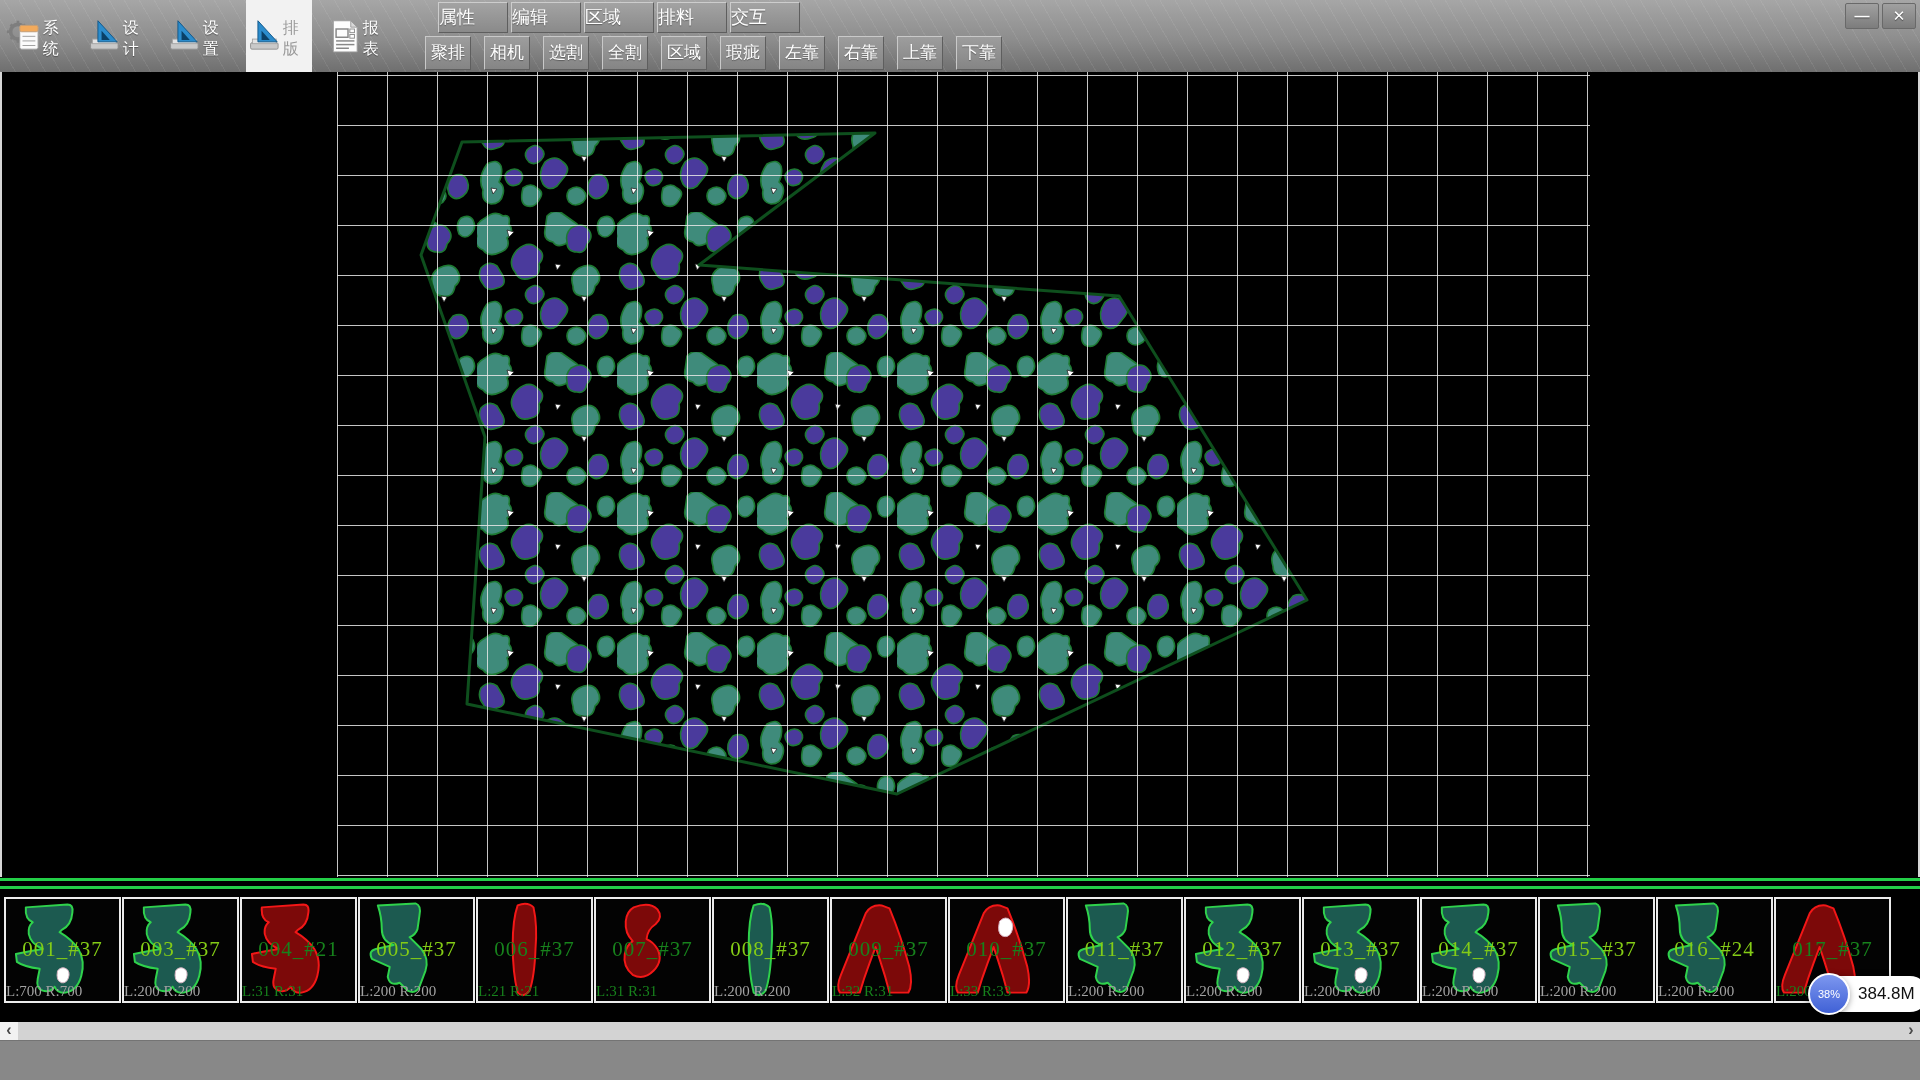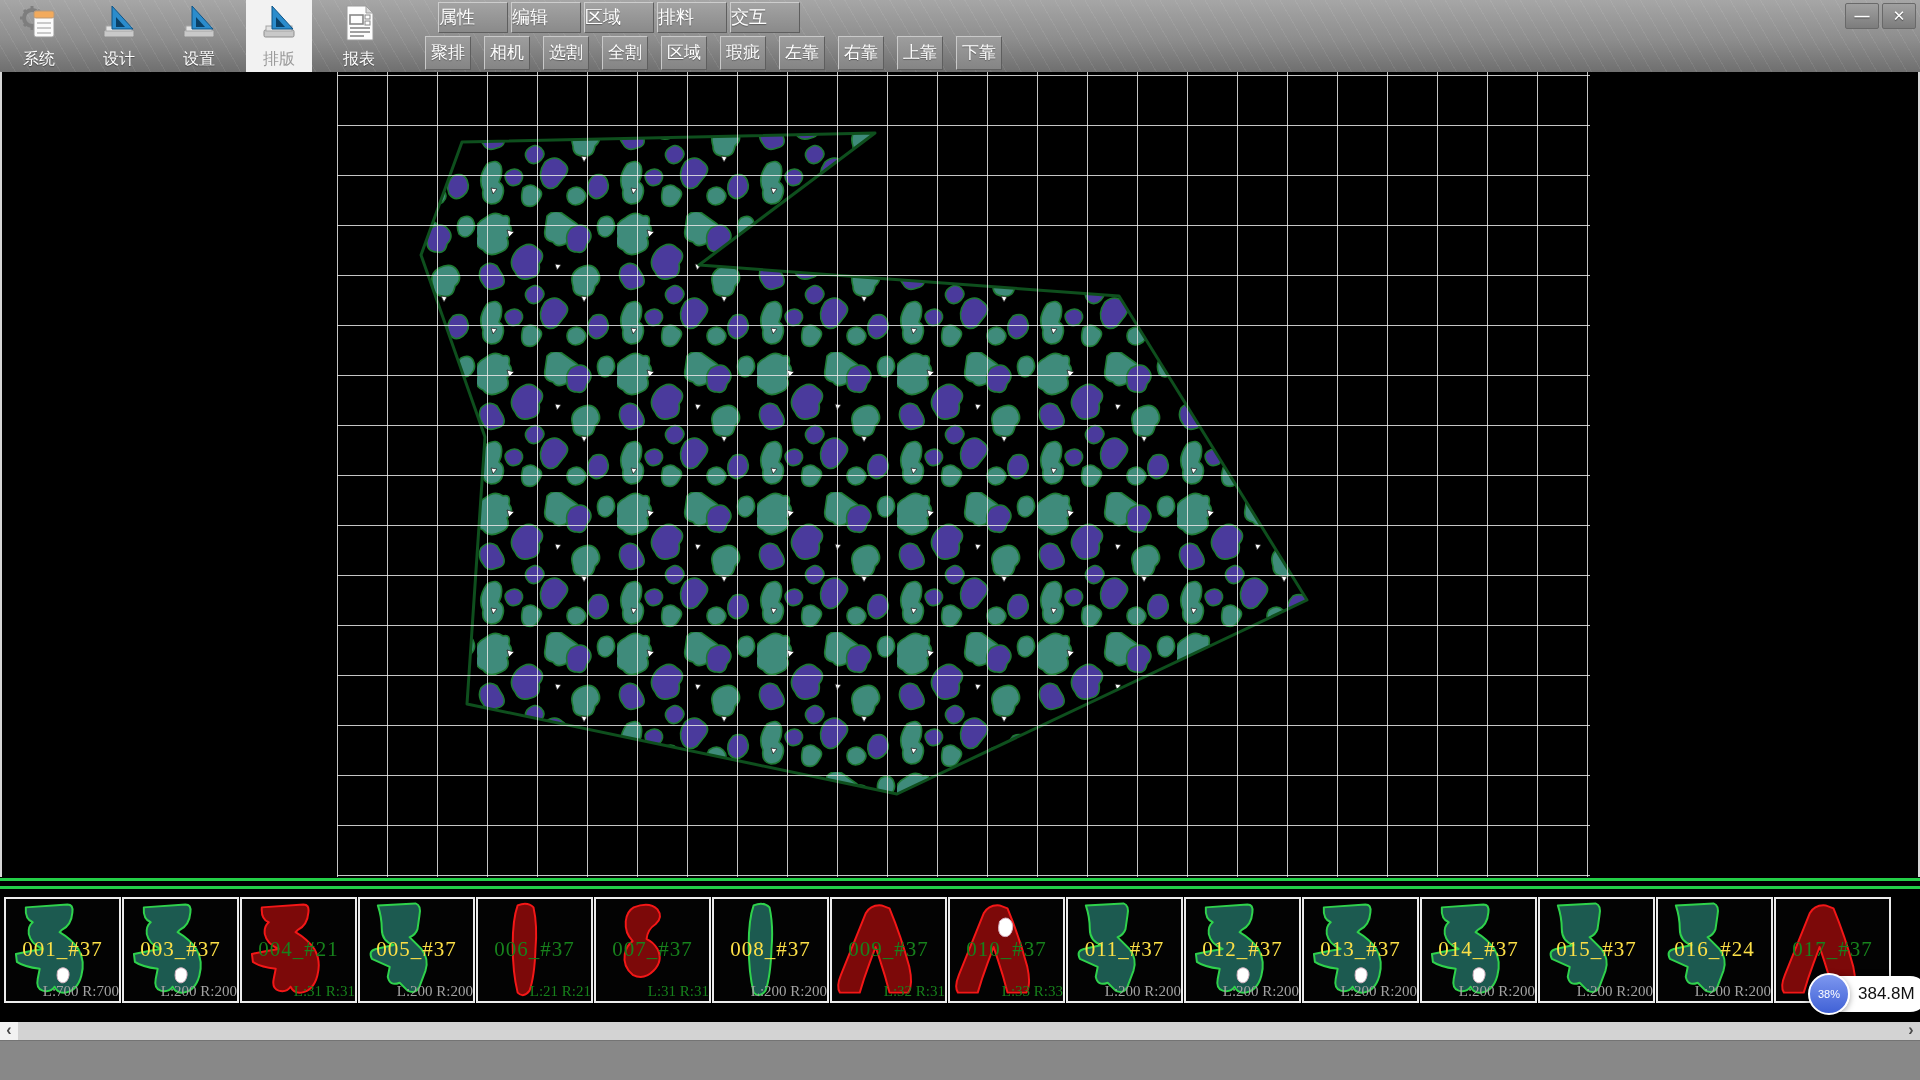--- a/index.html
+++ b/index.html
@@ -7,21 +7,21 @@
               font-family:"Liberation Sans","DejaVu Sans",sans-serif; }
   #app { position:relative; width:1920px; height:1080px; background:#000; }
 
   
   .toolbar { position:absolute; left:0; top:0; width:1920px; height:72px;
              background:linear-gradient(#a6a6a6,#8d8d8d 55%,#6f6f6f); overflow:hidden; }
   .toolbar::before { content:""; position:absolute; inset:0;
              background:repeating-linear-gradient(60deg, rgba(255,255,255,.07) 0 1px, transparent 1px 13px);
              pointer-events:none; }
   .big-buttons { position:absolute; left:6px; top:0; height:72px; display:flex; gap:14px; }
-  .big-btn { width:66px; height:72px; display:flex; flex-direction:column; align-items:center;
+  .big-btn { width:66px; height:72px; display:flex; flex-direction:row; align-items:center;
              justify-content:flex-start; cursor:default; }
   .big-btn .bicon { width:40px; height:40px; margin-top:3px; }
   .big-btn .blabel { font-size:16px; color:#fff; text-shadow:0 1px 1px rgba(0,0,0,.4); margin-top:6px; }
   .big-btn.active { background:#f2f2f2; }
   .big-btn.active .blabel { color:#9a9a9a; text-shadow:none; }
 
   .menu-tabs { position:absolute; left:438px; top:2px; display:flex; gap:3px; }
   .menu-tab { width:70px; height:31px; font-size:18px; color:#fff; text-align:left; line-height:29px;
               background:linear-gradient(#a3a3a3,#8a8a8a); border:1px solid;
               border-color:#cdcdcd #5e5e5e #5e5e5e #cdcdcd; text-shadow:0 1px 1px rgba(0,0,0,.35); }
@@ -49,22 +49,22 @@
   
   .strip { position:absolute; left:0; top:877px; width:1920px; height:145px; background:#000; }
   .gline { position:absolute; left:0; width:1920px; height:3px; background:#23cf47; }
   .gline.g1 { top:1px; } .gline.g2 { top:9px; }
   .cells { position:absolute; left:4px; top:20px; height:106px; width:1916px; display:flex; overflow:hidden; }
   .cell { position:relative; flex:0 0 117px; width:117px; height:106px; margin-right:1px;
           border:2px solid #ececec; background:#030303; }
   .cell .thumb { position:absolute; inset:0; }
   .cell .thumb svg { width:100%; height:100%; }
   .cell .pname { position:absolute; left:0; top:38px; width:100%; text-align:center; font-size:21px;
-                 letter-spacing:1px; font-family:"Liberation Serif","DejaVu Serif",serif; color:#fde047; z-index:2; }
-  .cell .plr { position:absolute; left:0; bottom:1px; width:100%; text-align:right; font-size:15px;
+                 letter-spacing:1px; font-family:"Liberation Serif","DejaVu Serif",serif; color:#84cc16; z-index:2; }
+  .cell .plr { position:absolute; left:0; bottom:1px; width:100%; text-align:left; font-size:15px;
                font-family:"Liberation Serif","DejaVu Serif",serif; color:#a2a2a2; z-index:2; }
   .cell.lc-green .pname, .cell.lc-green .plr { color:#17821c; }
 
   
   .badge { position:absolute; left:1808px; top:972px; width:130px; height:46px; z-index:5; }
   .badge .pill { position:absolute; left:14px; top:4px; width:106px; height:36px; background:#fff;
                  border-radius:18px; box-shadow:0 3px 9px rgba(0,0,0,.45); }
   .badge .pill span { display:block; padding-left:36px; font-size:17px; color:#111; line-height:36px; }
   .badge .pct { position:absolute; left:0; top:1px; width:42px; height:42px; border-radius:50%;
                 background:linear-gradient(#7d97ef,#4061d6); border:2px solid #fff; color:#fff;

